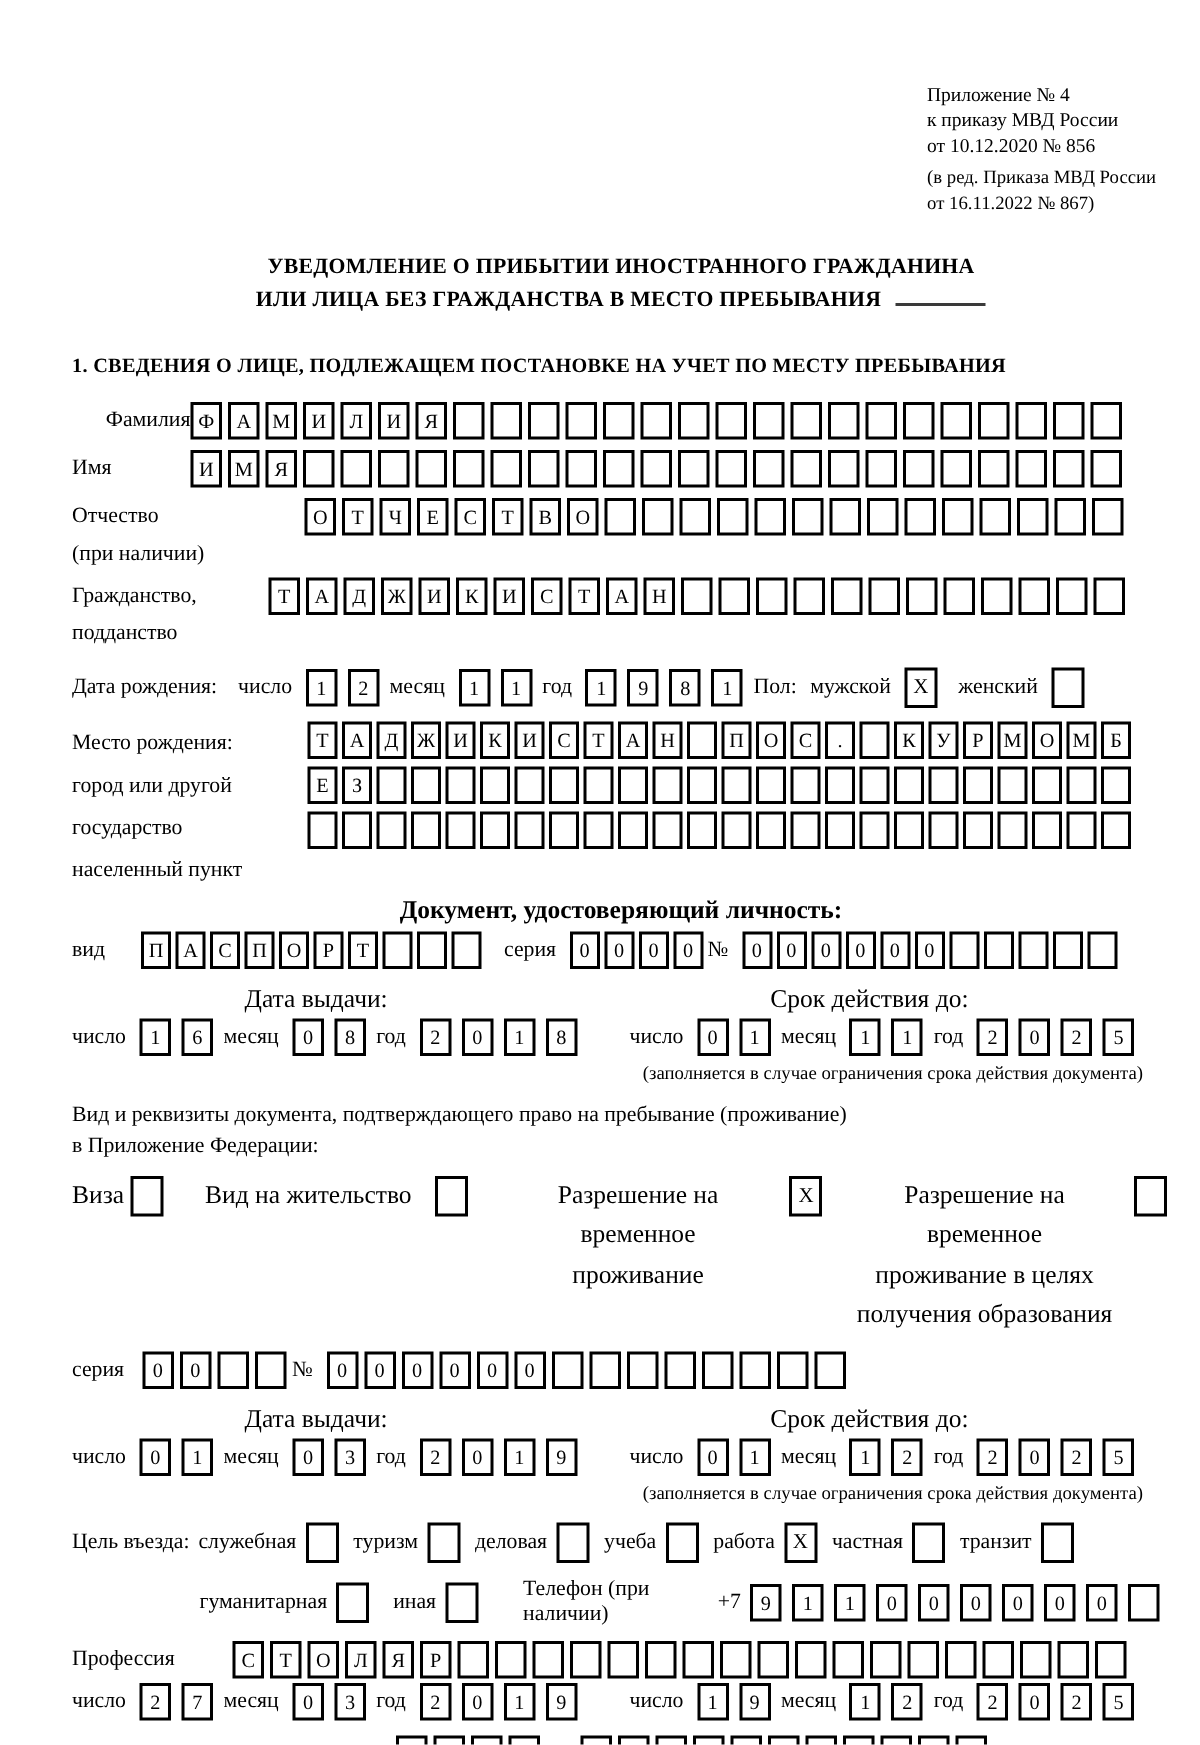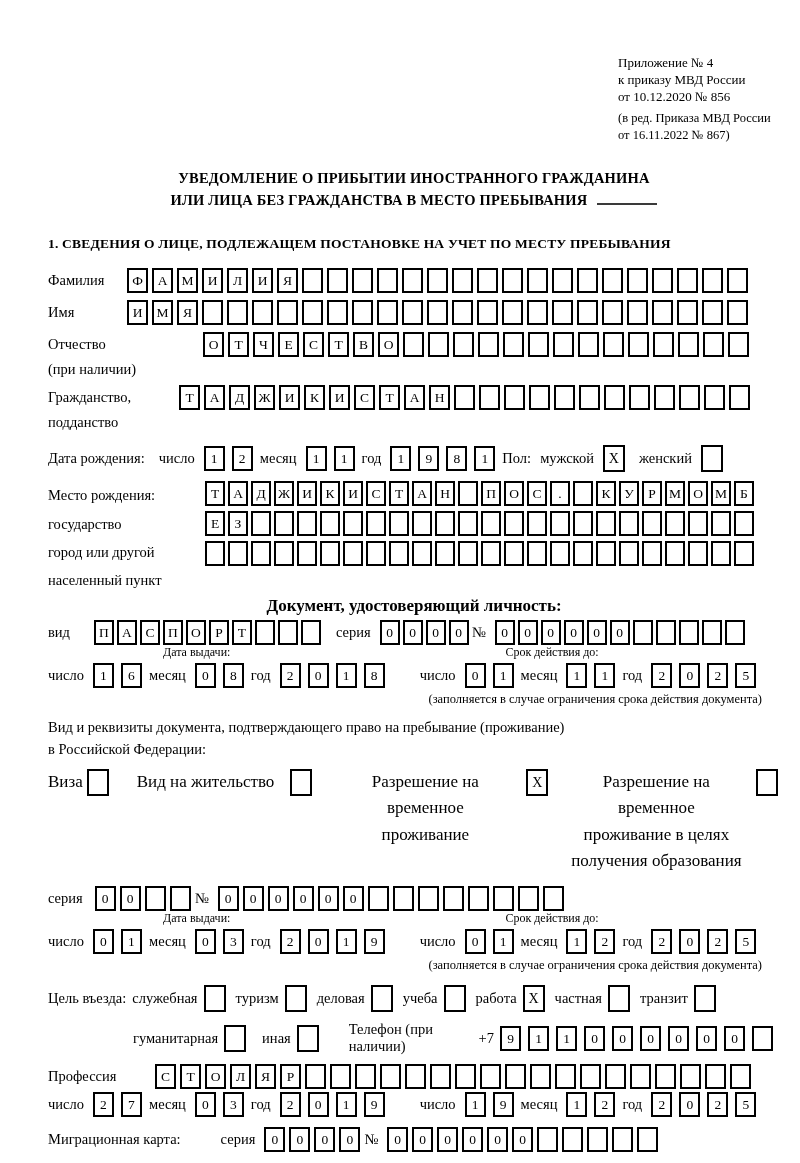--- a/index.html
+++ b/index.html
@@ -26,21 +26,21 @@
   .sp .cell{margin-right:7px;}
   .stack > .cells{margin-bottom:5px;}
   .chk{flex:none;display:inline-block;box-sizing:content-box;width:18px;height:23px;border:2px solid #000;
        text-align:center;font-size:14px;line-height:23px;}
   .center-b{text-align:center;font-weight:bold;font-size:17px;margin-top:10px;}
   .note-r{font-size:12.5px;text-align:right;padding-right:18px;margin-top:4px;}
   .para{font-size:14.5px;margin-top:10px;line-height:1.5;}
   .opts{display:flex;align-items:flex-start;margin-top:8px;font-size:14.5px;}
   .opt{display:flex;align-items:flex-start;}
   .optlbl{text-align:center;line-height:1.55;font-size:17px;}
-  .hdr2{display:flex;font-size:12px;gap:20px;}
+  .hdr2{display:flex;font-size:17px;margin-top:10px;}
   .dg{display:flex;align-items:center;font-size:14.5px;}
   .dg .dlbl{margin-right:9px;font-size:14.5px;} .gap28{width:28px;flex:none;}
   .purps{display:flex;align-items:center;font-size:14.5px;margin-top:12px;}
   .purps .p-lbl{margin-right:6px;}
   .purps .chk{margin-right:10px;}
 </style>
 </head>
 <body>
 
 <div class="page">
@@ -57,21 +57,21 @@
 
 
   <div class="title">
     <div>УВЕДОМЛЕНИЕ О ПРИБЫТИИ ИНОСТРАННОГО ГРАЖДАНИНА</div>
     <div><span>ИЛИ ЛИЦА БЕЗ ГРАЖДАНСТВА В МЕСТО ПРЕБЫВАНИЯ</span><span class="blankline"></span></div>
   </div>
 
   <div class="sec">1. СВЕДЕНИЯ О ЛИЦЕ, ПОДЛЕЖАЩЕМ ПОСТАНОВКЕ НА УЧЕТ ПО МЕСТУ ПРЕБЫВАНИЯ</div>
 
   <div class="row" style="margin-top:16px;">
-    <span class="lbl" style="width:79px;">Фамилия</span>
+    <span class="lbl" style="width:79px;text-align:right;">Фамилия</span>
     <span class="cells">
         <span class="cell">Ф</span>
         <span class="cell">А</span>
         <span class="cell">М</span>
         <span class="cell">И</span>
         <span class="cell">Л</span>
         <span class="cell">И</span>
         <span class="cell">Я</span>
         <span class="cell"></span>
         <span class="cell"></span>
@@ -210,22 +210,22 @@
     <span class="dlbl">Пол:</span>
     <span class="dlbl">мужской</span>
     <span class="chk">X</span>
     <span class="dlbl" style="margin-left:14px;">женский</span>
     <span class="chk"></span>
   </div>
 
   <div class="row" style="margin-top:9px;">
     <span class="lblblock" style="width:157px;line-height:1.95;">
       <div>Место рождения:</div>
+      <div>город или другой</div>
       <div>государство</div>
-      <div>город или другой</div>
       <div>населенный пункт</div>
     </span>
     <span class="stack">
       <span class="cells tight">
           <span class="cell">Т</span>
           <span class="cell">А</span>
           <span class="cell">Д</span>
           <span class="cell">Ж</span>
           <span class="cell">И</span>
           <span class="cell">К</span>
@@ -380,21 +380,21 @@
         <span class="cell">2</span>
         <span class="cell">0</span>
         <span class="cell">2</span>
         <span class="cell">5</span>
       </span>
   </div>
   <div class="note-r">(заполняется в случае ограничения срока действия документа)</div>
 
   <div class="para">
     <div>Вид и реквизиты документа, подтверждающего право на пребывание (проживание)</div>
-    <div>в Российской Федерации:</div>
+    <div>в Приложение Федерации:</div>
   </div>
 
   <div class="opts">
     <span class="opt">
       <span class="optlbl">Виза</span>
       <span class="chk" style="margin-left:4px;"></span>
     </span>
     <span class="opt" style="margin-left:28px;">
       <span class="optlbl">Вид на жительство</span>
       <span class="chk" style="margin-left:16px;"></span>

